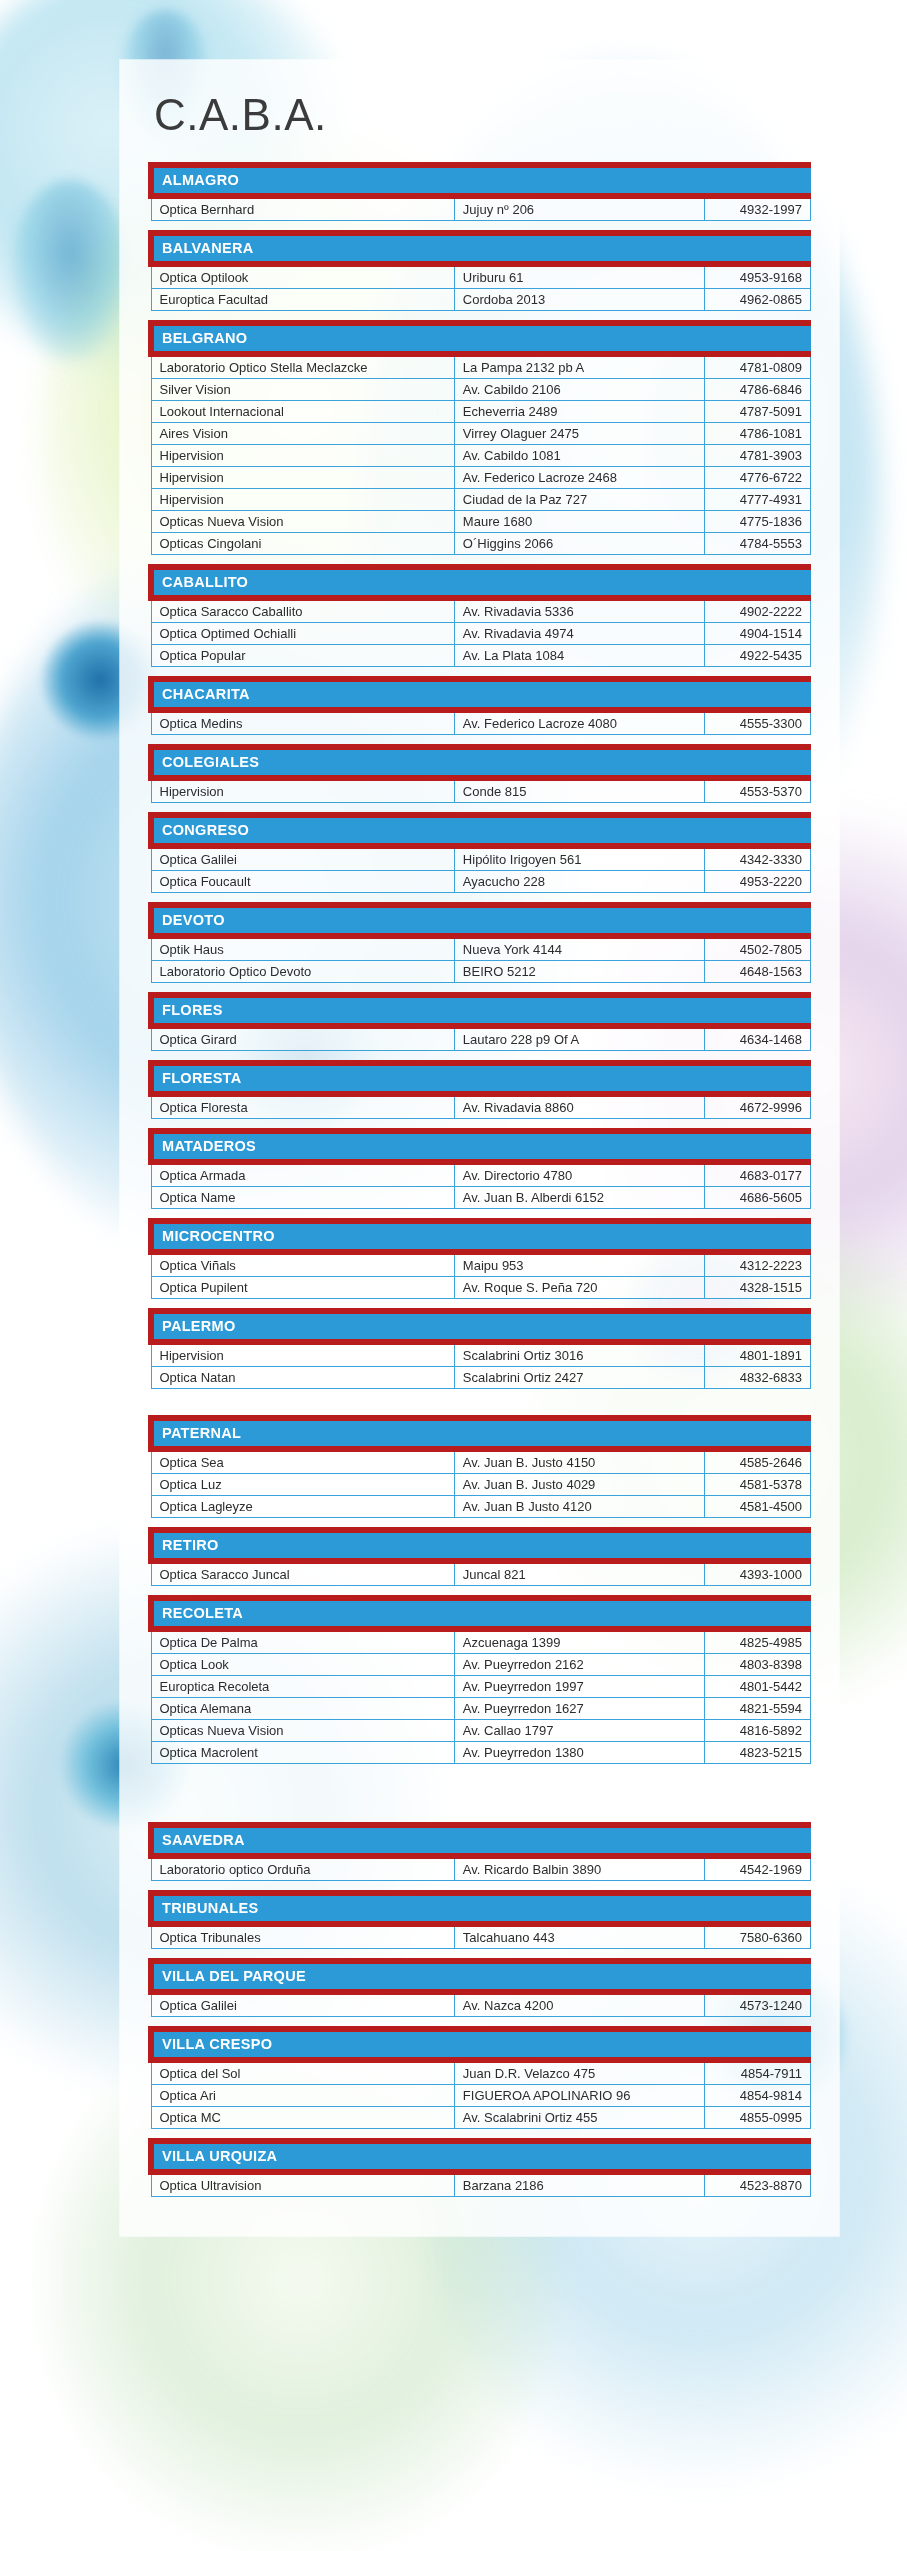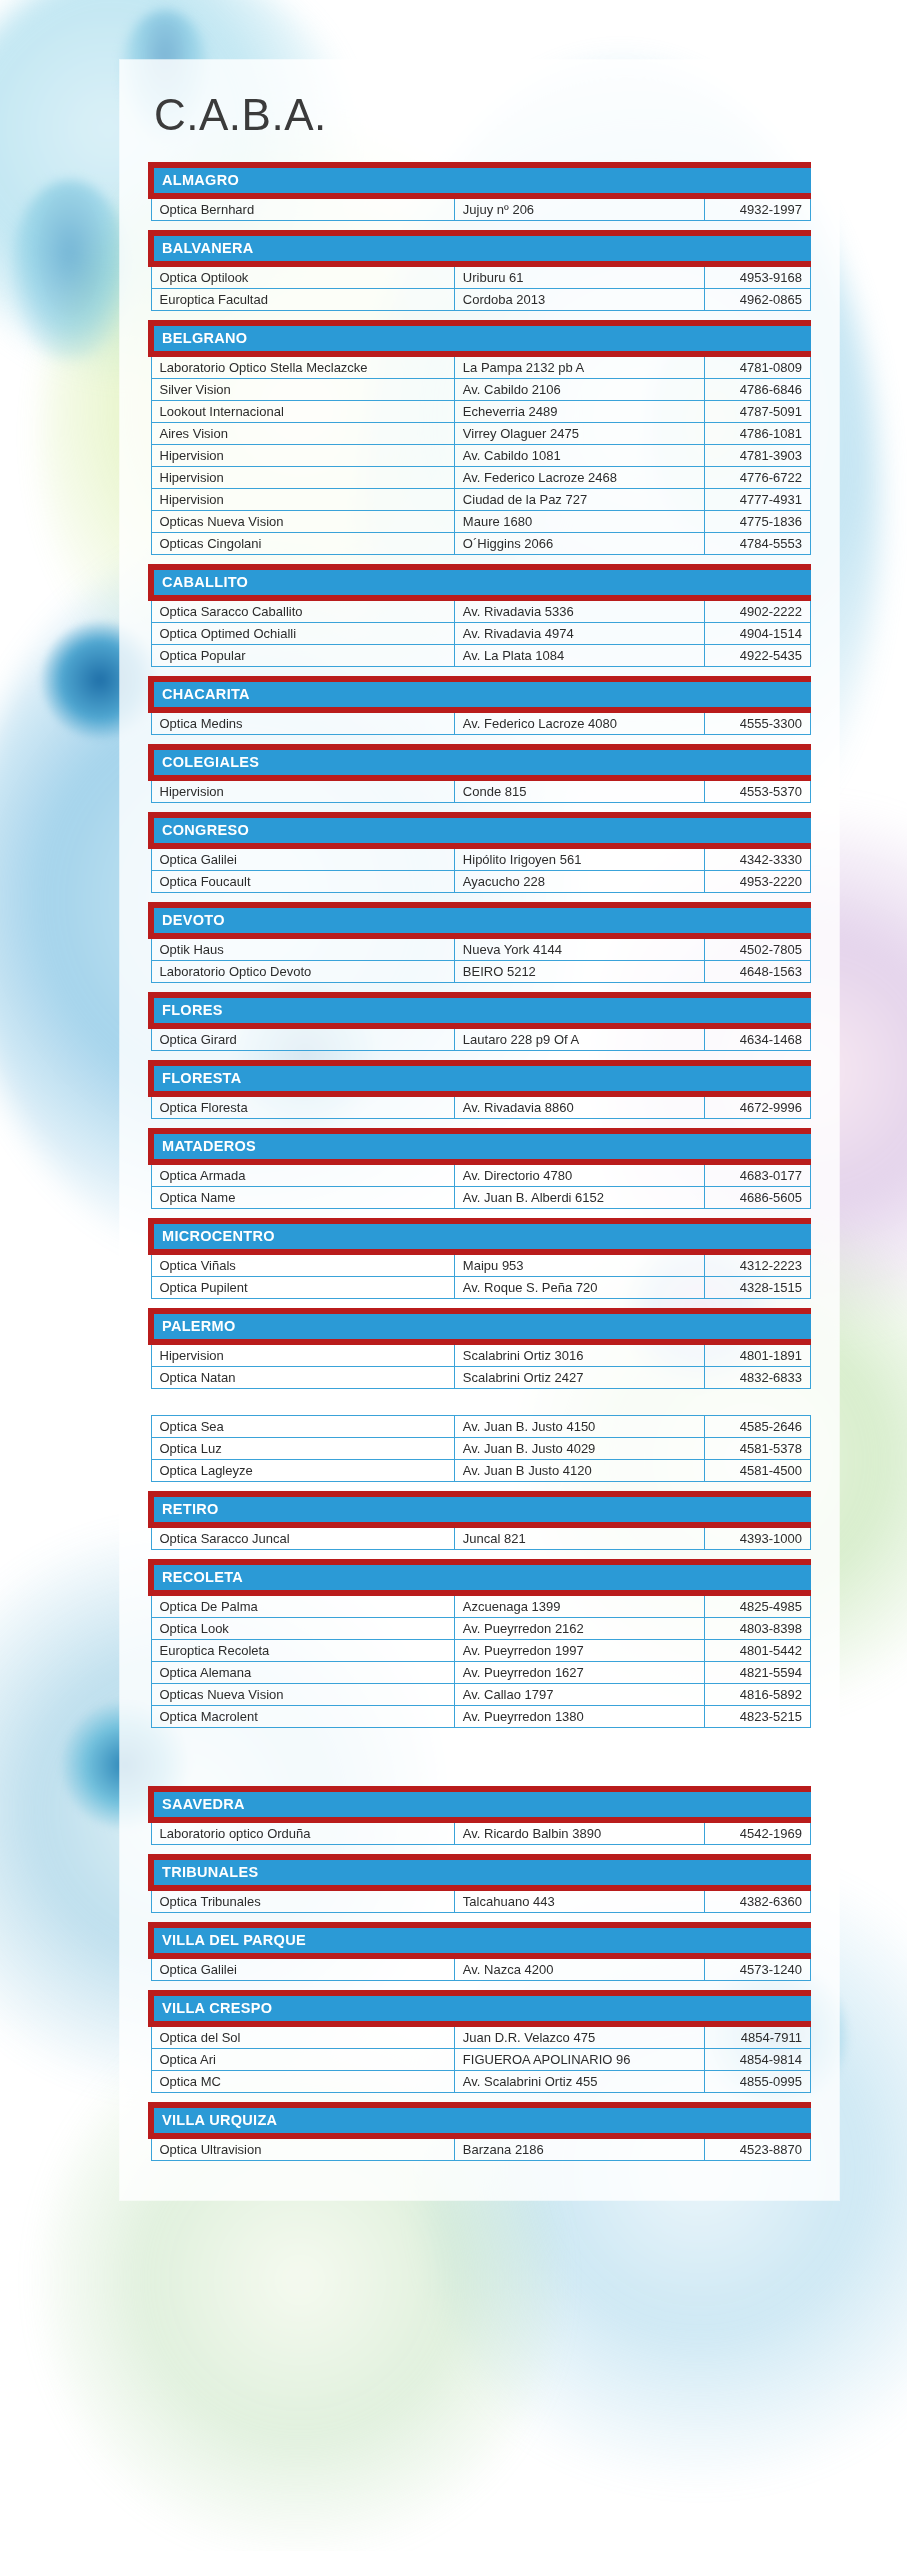--- a/index.html
+++ b/index.html
@@ -347,20 +347,23 @@
             <td class="phone">4801-1891</td>
           </tr>
           <tr class="data-row">
             <td class="name">Optica Natan</td>
             <td class="addr">Scalabrini Ortiz 2427</td>
             <td class="phone">4832-6833</td>
           </tr>
           <tr class="spacer-row">
             <td colspan="3" style="height: 26px;"></td>
           </tr>
+          <tr class="group-row">
+            <td colspan="3" class="gh">PATERNAL</td>
+          </tr>
           <tr class="data-row">
             <td class="name">Optica Sea</td>
             <td class="addr">Av. Juan B. Justo 4150</td>
             <td class="phone">4585-2646</td>
           </tr>
           <tr class="data-row">
             <td class="name">Optica Luz</td>
             <td class="addr">Av. Juan B. Justo 4029</td>
             <td class="phone">4581-5378</td>
           </tr>
@@ -429,21 +432,21 @@
           </tr>
           <tr class="spacer-row">
             <td colspan="3" style="height: 9px;"></td>
           </tr>
           <tr class="group-row">
             <td colspan="3" class="gh">TRIBUNALES</td>
           </tr>
           <tr class="data-row">
             <td class="name">Optica Tribunales</td>
             <td class="addr">Talcahuano 443</td>
-            <td class="phone">4382-6360</td>
+            <td class="phone">7580-6360</td>
           </tr>
           <tr class="spacer-row">
             <td colspan="3" style="height: 9px;"></td>
           </tr>
           <tr class="group-row">
             <td colspan="3" class="gh">VILLA DEL PARQUE</td>
           </tr>
           <tr class="data-row">
             <td class="name">Optica Galilei</td>
             <td class="addr">Av. Nazca 4200</td>

